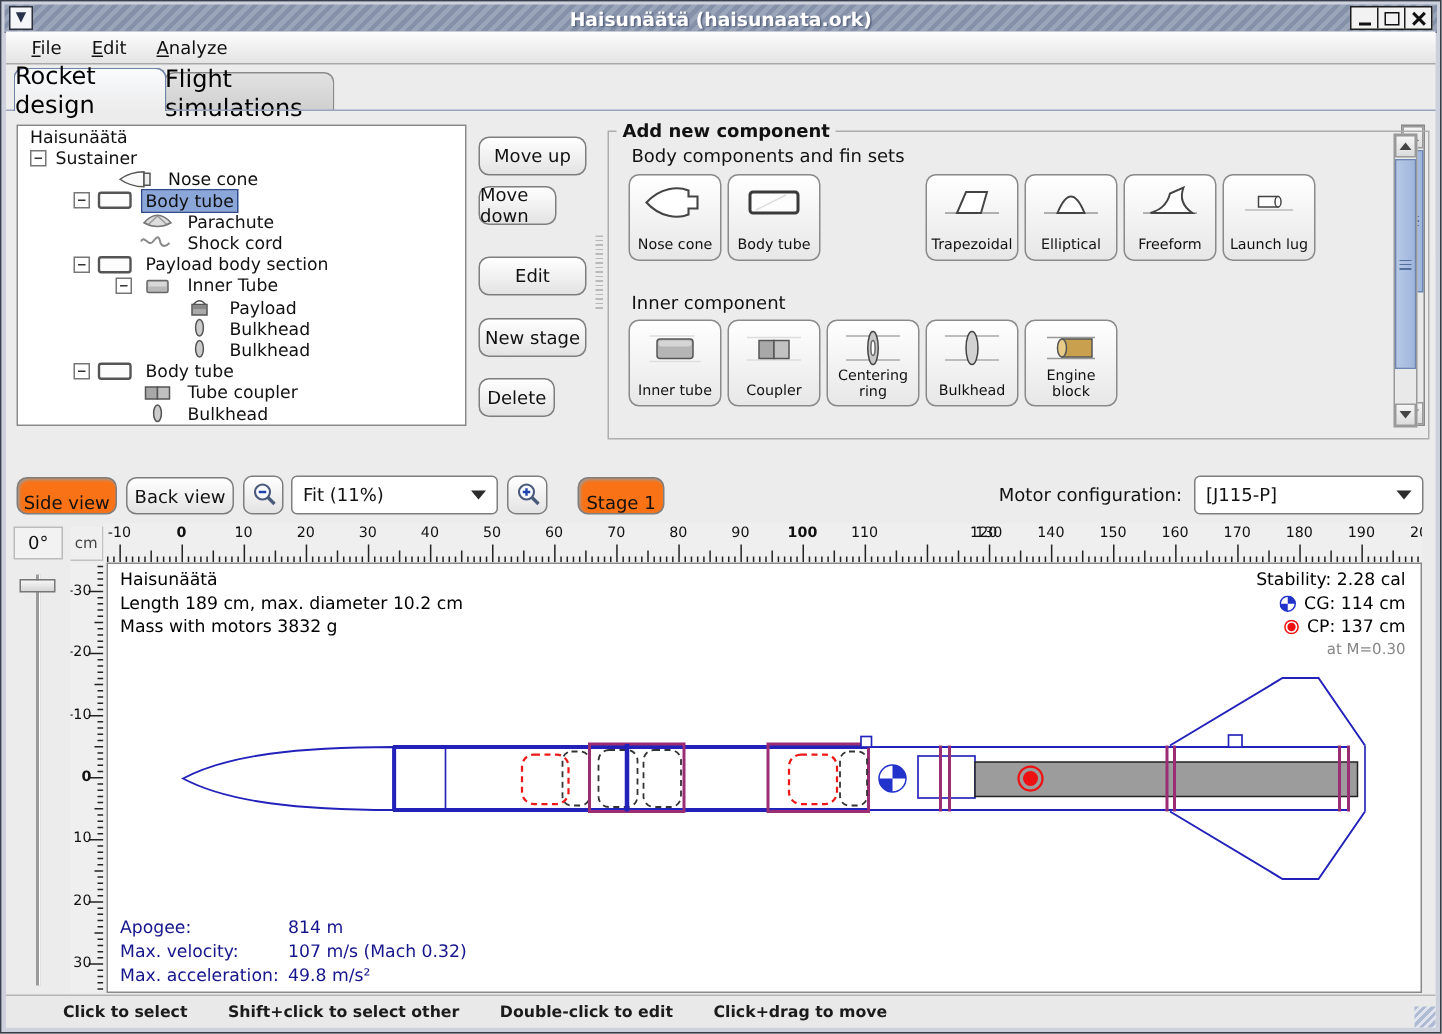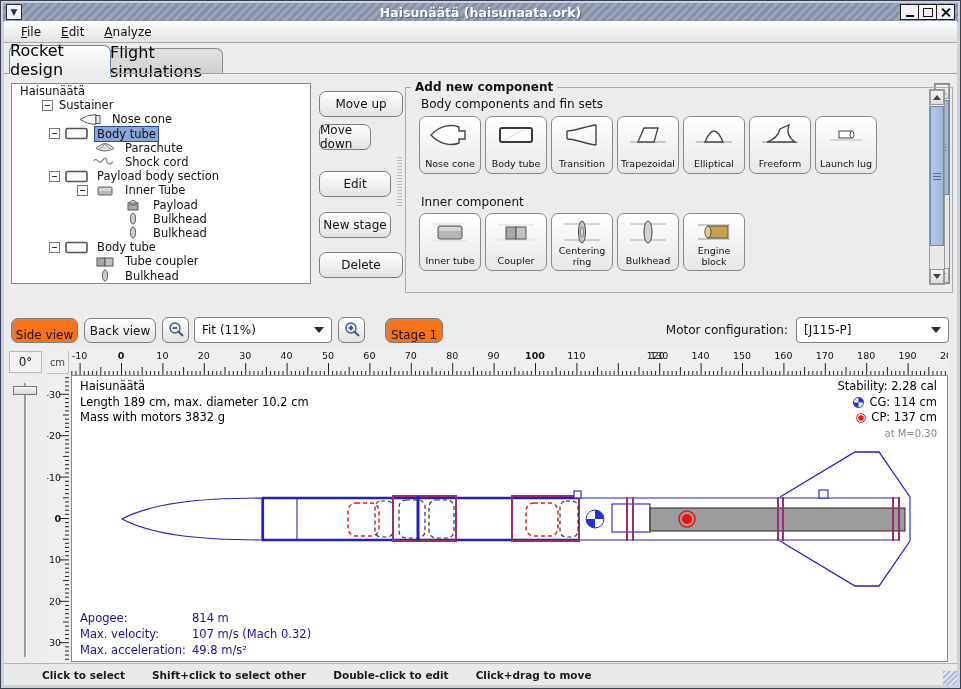--- a/index.html
+++ b/index.html
@@ -147,21 +147,21 @@
     <div class="tab inactive">
         <span>Flight simulations</span>
       </div>
   </div>
   <div class="tab-line"></div>
 
   <div class="tree">
     <div class="trow" style="padding-left:6px">
         <span class="tlabel">Haisunäätä</span>
       </div>
-    <div class="trow" style="padding-left:30px">
+    <div class="trow" style="padding-left:8px">
         <span class="expander"></span>
         <span class="tlabel">Sustainer</span>
       </div>
     <div class="trow" style="padding-left:52px">
         <span class="exp-spacer"></span>
         <svg class="ticon" viewBox="0 0 26 13">
           <path d="M1,6.5 Q8,1.5 17,1.5 L17,11.5 Q8,11.5 1,6.5 Z" fill="#fafafa" stroke="#555"></path>
           <rect x="17" y="2.5" width="4" height="8" fill="#eee" stroke="#555"></rect>
         </svg>
         <span class="tlabel">Nose cone</span>
@@ -248,59 +248,53 @@
         <span class="sb-tri-up"></span>
       </div>
     <div class="sb-thumb" style="top:16px;height:95px">
         <span class="sb-grip"></span>
       </div>
     <div class="sb-arrow" style="bottom:0">
         <span class="sb-tri-down"></span>
       </div>
   </div>
 
-  <div class="btn" style="left:318px;top:90px;width:84px;height:26px">
+  <div class="btn" style="left:318px;top:90px;width:72px;height:26px">
       <span>Move up</span>
     </div>
   <div class="btn" style="left:318px;top:123px;width:52px;height:26px">
       <span>Move down</span>
     </div>
   <div class="btn" style="left:318px;top:170px;width:72px;height:26px">
       <span>Edit</span>
     </div>
   <div class="btn" style="left:318px;top:211px;width:72px;height:26px">
       <span>New stage</span>
     </div>
-  <div class="btn" style="left:318px;top:251px;width:84px;height:26px">
+  <div class="btn" style="left:318px;top:251px;width:51px;height:26px">
       <span>Delete</span>
     </div>
   <div class="splitter-dots"></div>
 
   <div class="groupbox"></div>
   <div class="groupbox-title">Add new component</div>
   <div class="gb-label" style="left:420px;top:96px">Body components and fin sets</div>
 
   <div class="comp-btn" style="left:418px;top:115px">
     <svg width="44" height="28" viewBox="0 0 44 28">
         <path d="M3,14 C12,4 24,3 31,6 L31,10 L37,10 L37,18 L31,18 L31,22 C24,25 12,24 3,14 Z" fill="#fff" stroke="#444" stroke-width="1.4"></path>
       </svg>
     <div class="comp-label">Nose cone</div>
     </div>
   <div class="comp-btn" style="left:484px;top:115px">
     <svg width="44" height="28" viewBox="0 0 44 28">
         <rect x="6" y="7" width="32" height="14" rx="2" fill="#fdfdfd" stroke="#3a3a3a" stroke-width="2"></rect>
         <line x1="10" y1="19" x2="30" y2="9" stroke="#ddd"></line>
       </svg>
     <div class="comp-label">Body tube</div>
-    </div>
-  <div class="comp-btn" style="left:550px;top:115px">
-    <svg width="44" height="28" viewBox="0 0 44 28">
-        <path d="M7,10 L7,18 M7,10 C16,10 26,5 36,4 M7,18 C16,18 26,23 36,24 M36,4 L36,24" fill="none" stroke="#444" stroke-width="1.4"></path>
-      </svg>
-    <div class="comp-label">Transition</div>
     </div>
   <div class="comp-btn" style="left:616px;top:115px">
     <svg width="44" height="28" viewBox="0 0 44 28">
         <line x1="4" y1="21" x2="40" y2="21" stroke="#999"></line>
         <path d="M12,21 L18,7 L32,7 L28,21 Z" fill="#fff" stroke="#444" stroke-width="1.3"></path>
       </svg>
     <div class="comp-label">Trapezoidal</div>
     </div>
   <div class="comp-btn" style="left:682px;top:115px">
     <svg width="44" height="28" viewBox="0 0 44 28">

